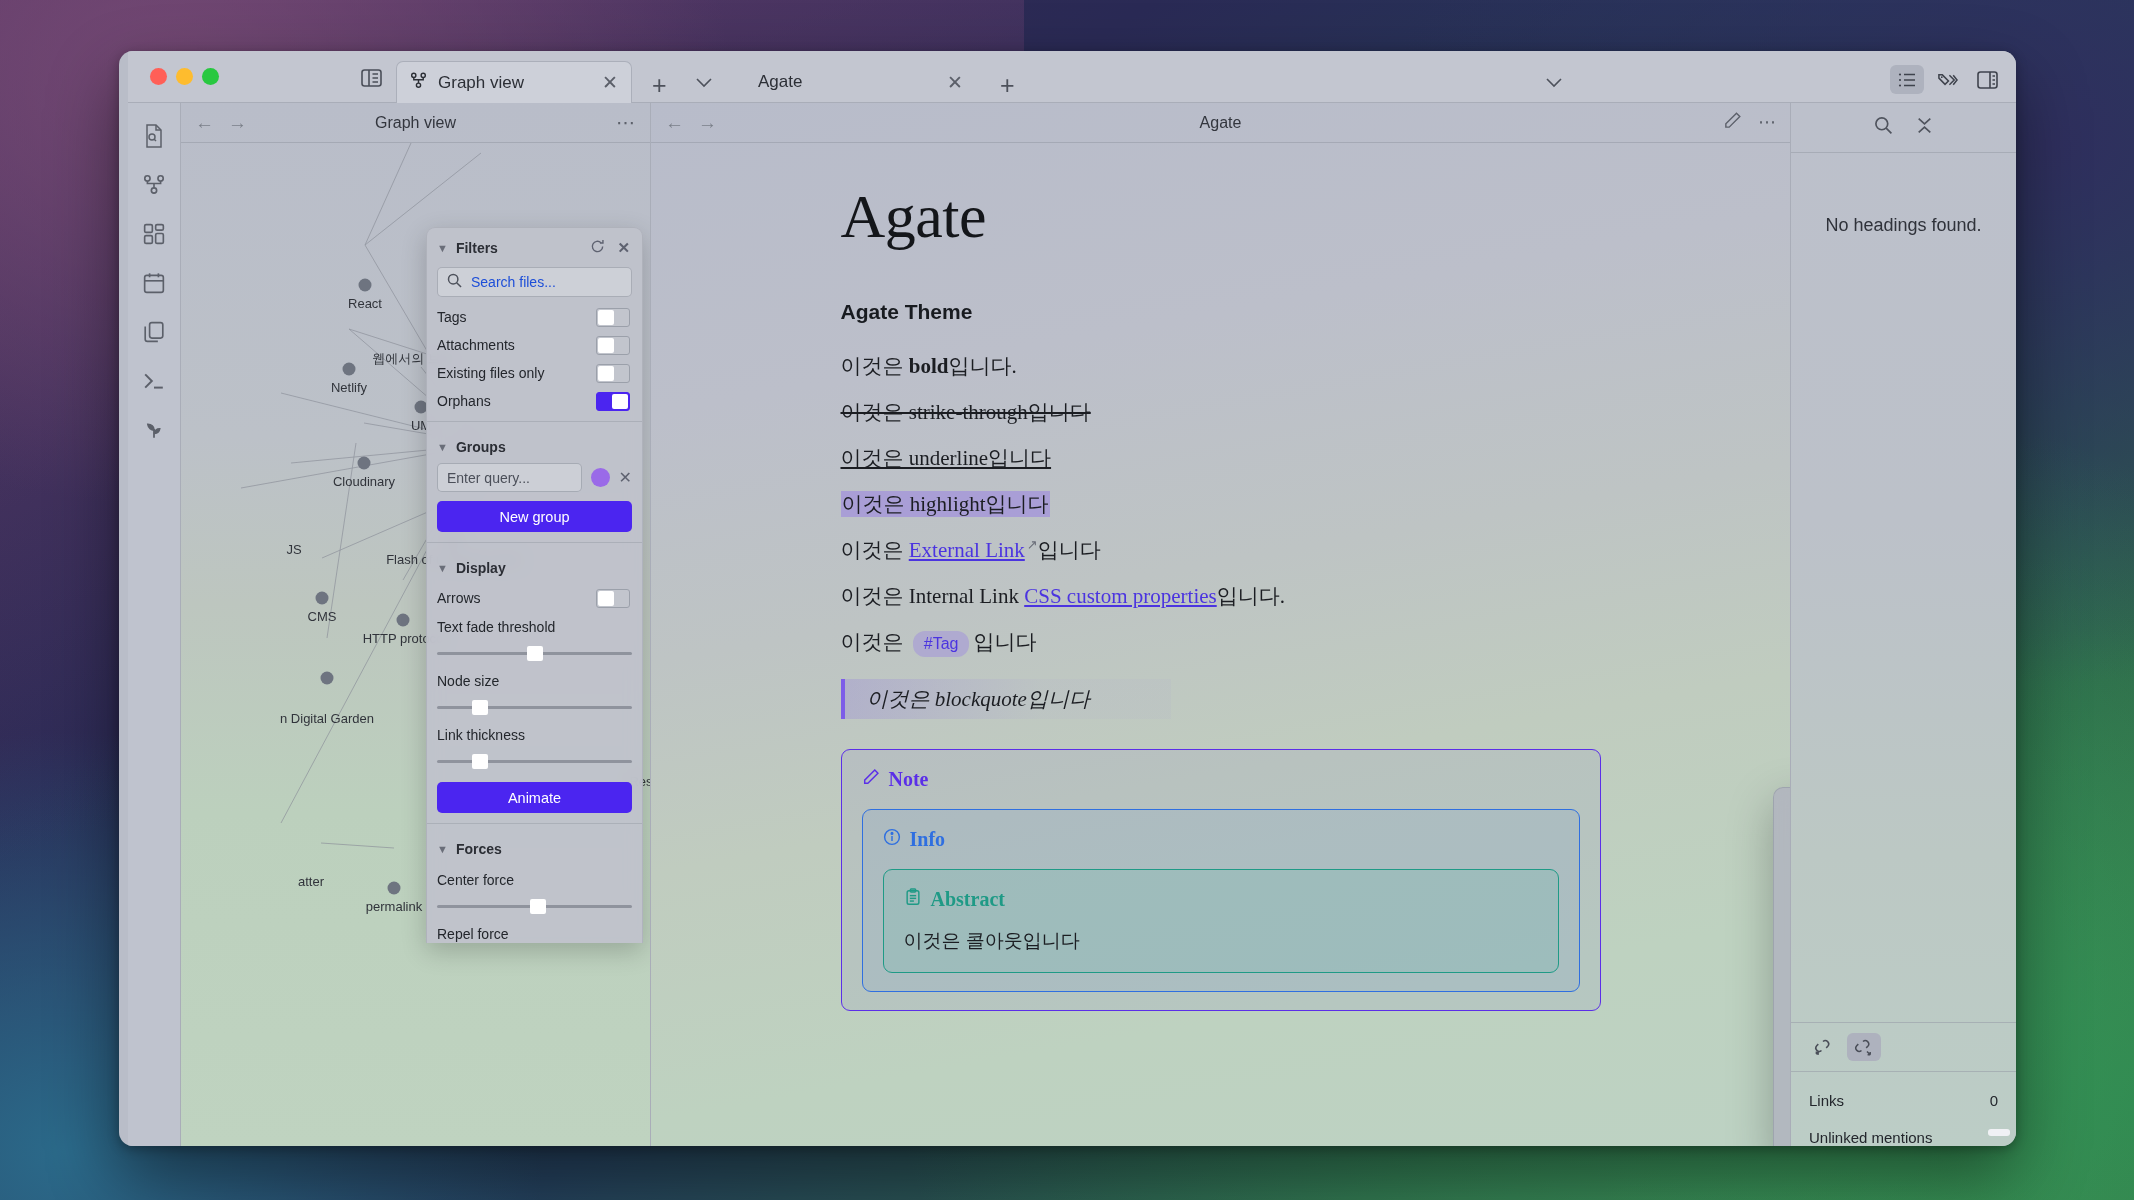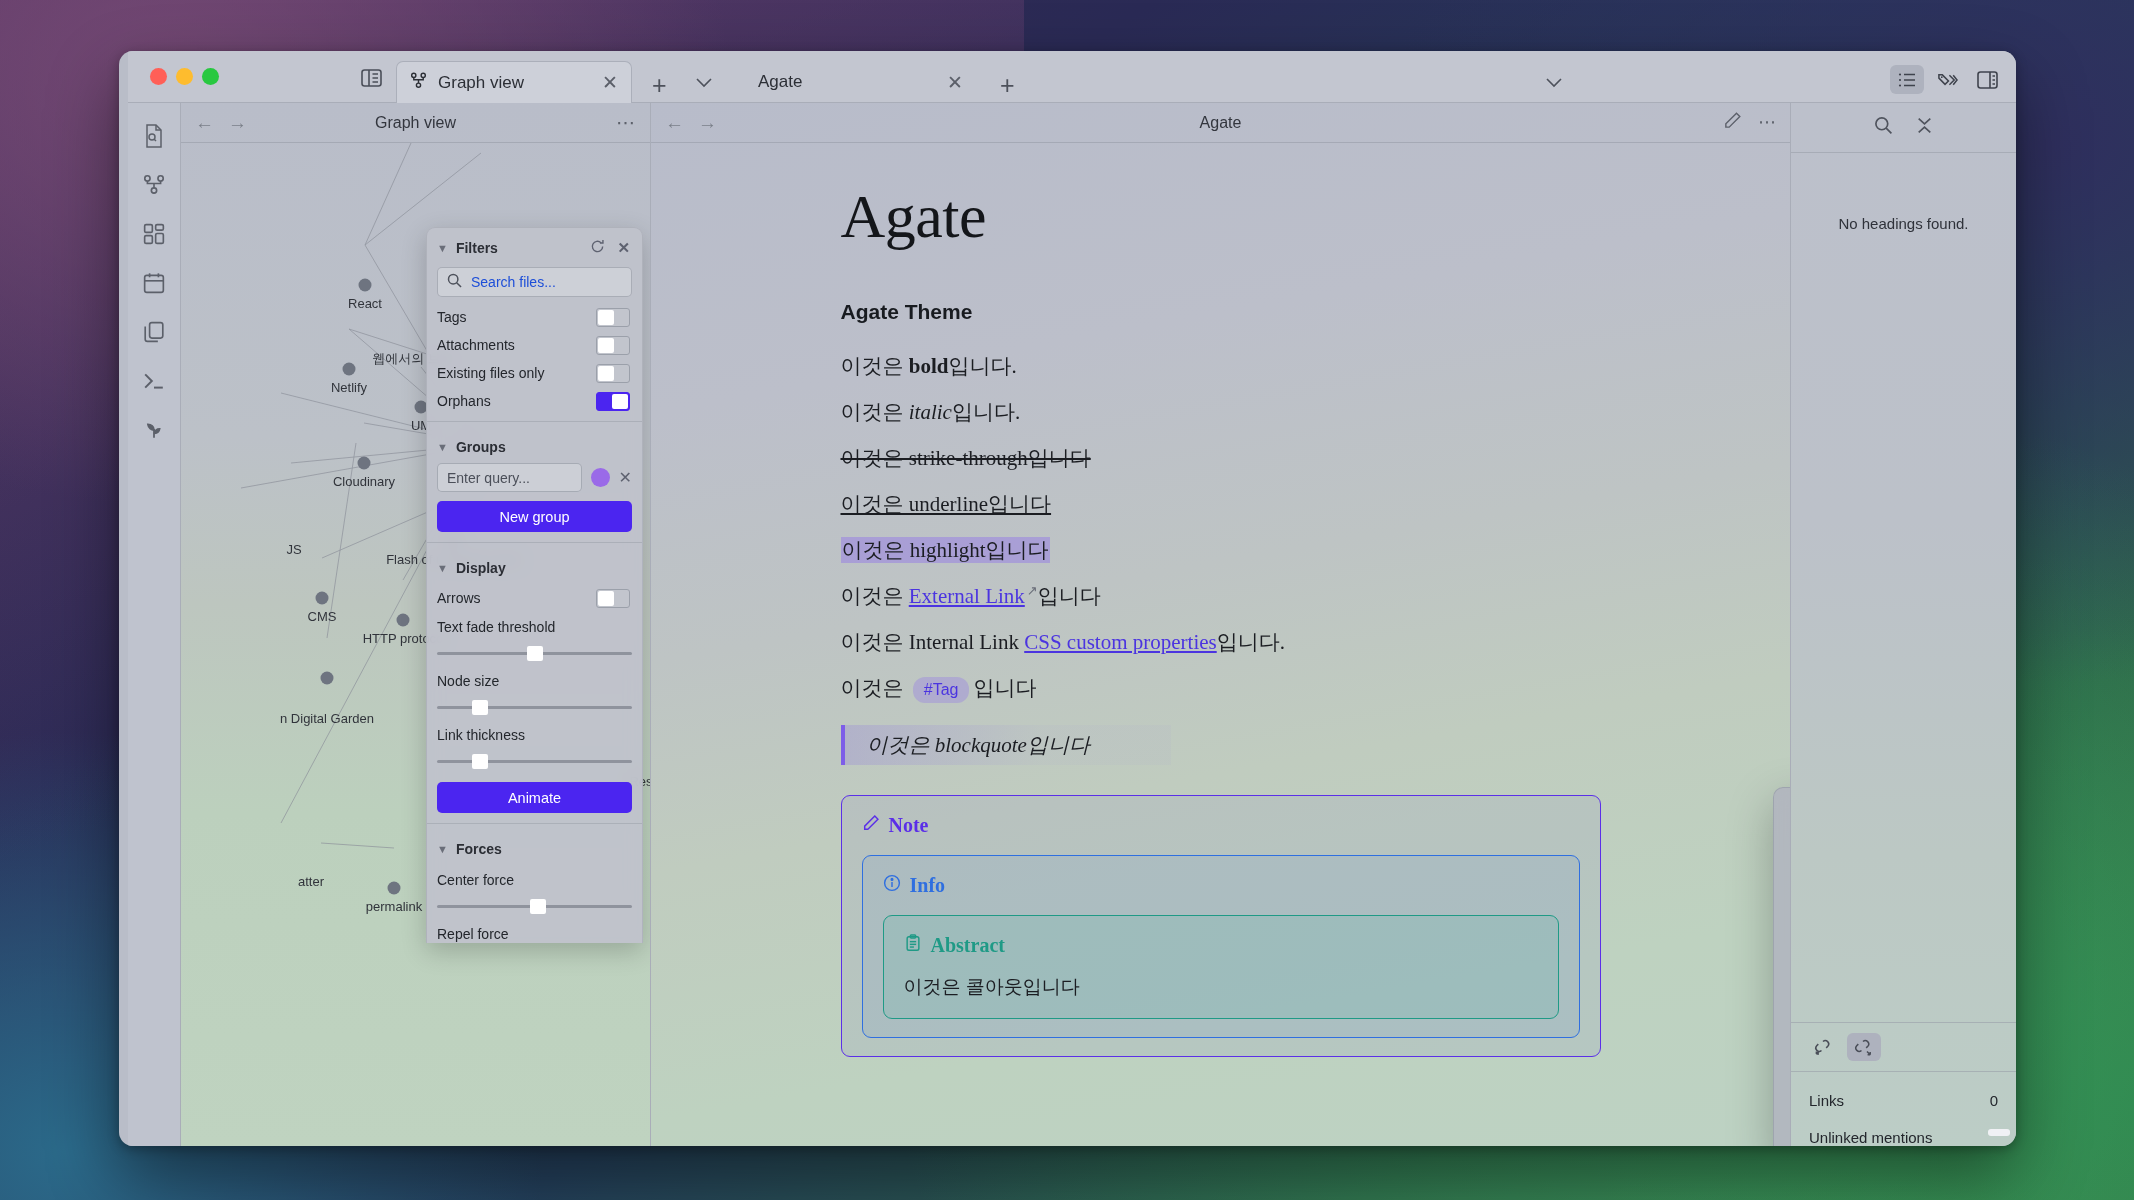--- a/index.html
+++ b/index.html
@@ -273,21 +273,21 @@
     background: linear-gradient(180deg, #bcc0cb 0%, #bcc1c9 40%, #bcc8c4 72%, #bccdc6 100%);
     display:flex; flex-direction: column;
   }
   #rp-tools {
     height: 50px; display:flex; align-items:center; justify-content:center; gap: 22px;
     border-bottom: 1px solid rgba(150,155,165,.55);
     color:#4f535d; font-size: 18px;
   }
   #rp-outline { flex: 1; display:flex; align-items:flex-start; justify-content:center;
                 padding-top: 62px; }
-  #rp-empty { font-size: 15px; color:#2f323a; }
+  #rp-empty { font-size: 18px; color:#2f323a; }
   #rp-link-tabs {
     height: 50px; display:flex; align-items:center; gap: 8px; padding: 0 14px;
     border-top: 1px solid rgba(150,155,165,.55);
     border-bottom: 1px solid rgba(150,155,165,.55);
   }
   #rp-link-tabs .lt {
     width: 34px; height: 28px; border-radius: 6px;
     display:flex;align-items:center;justify-content:center; color:#4a4e58;
   }
   #rp-link-tabs .lt.on { background: #aeb2be; }
@@ -617,23 +617,20 @@
 
       <div id="doc-body">
         <div id="doc-inner">
           <div id="doc-title">Agate</div>
           <div id="doc-h">Agate Theme</div>
 
           <div class="p">
             <span>이것은 </span><b>bold</b><span>입니다.</span>
           </div>
           <div class="p">
-            <span>이것은 </span><i>italic</i><span>입니다.</span>
-          </div>
-          <div class="p">
             <span class="strike">이것은 strike-through입니다</span>
           </div>
           <div class="p">
             <span class="uline">이것은 underline입니다</span>
           </div>
           <div class="p">
             <span class="hl">이것은 highlight입니다</span>
           </div>
           <div class="p">
             <span>이것은 </span><a class="link">External Link</a><span class="ext-ico">↗</span><span>입니다</span>

